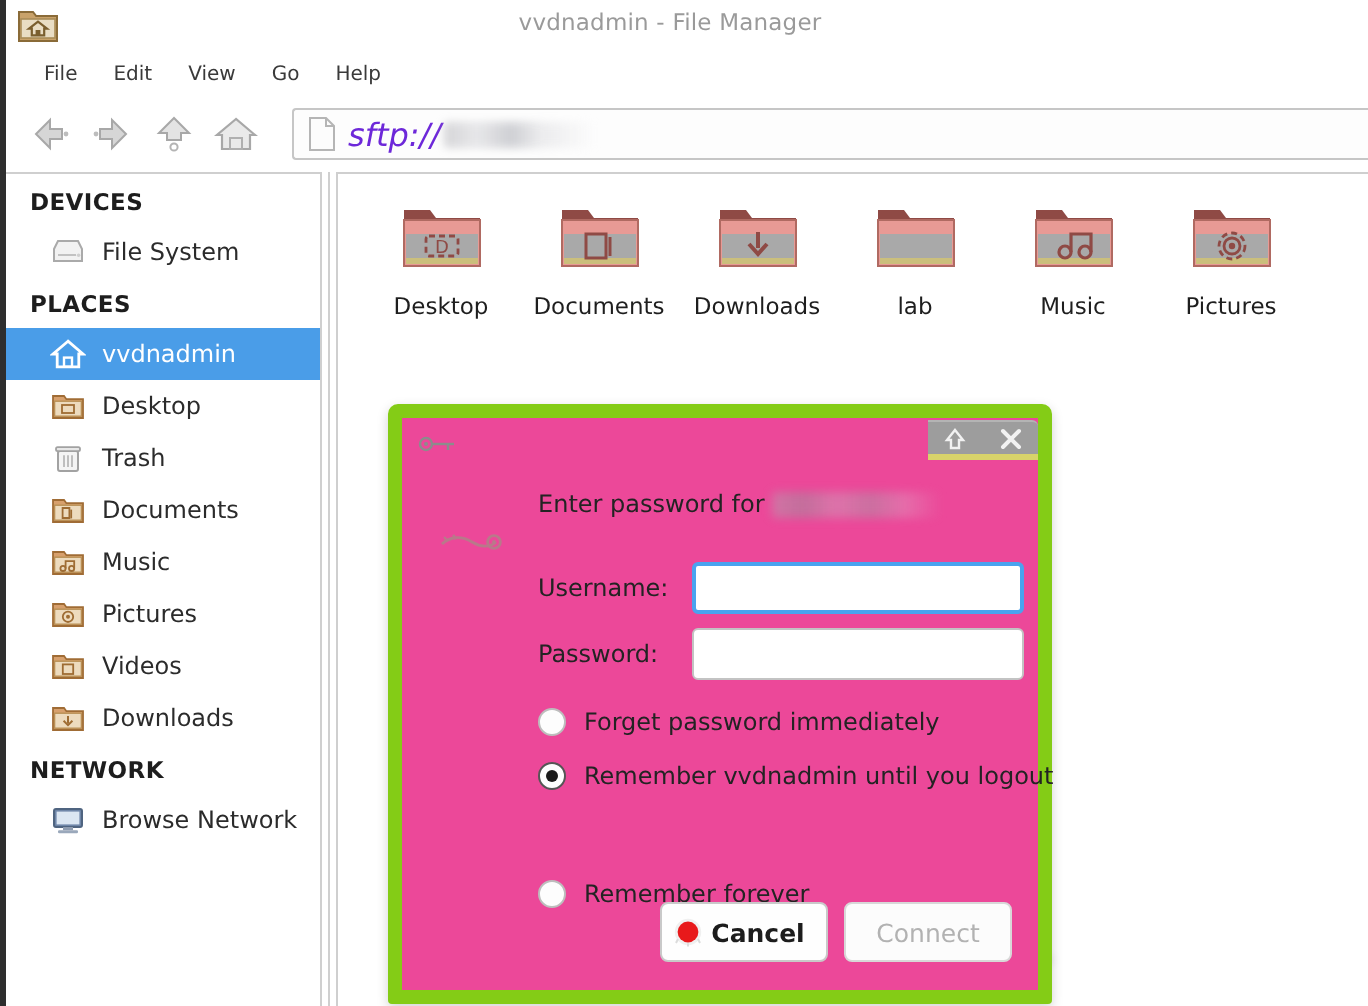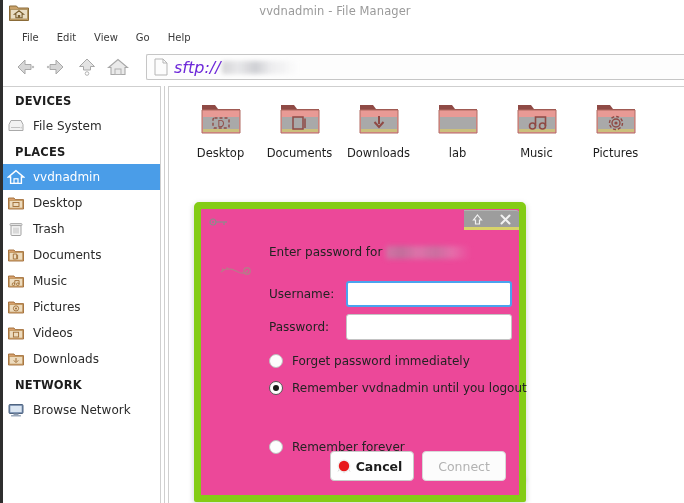--- a/index.html
+++ b/index.html
@@ -142,21 +142,21 @@
     font-size: 11.5px;
     font-weight: bold;
     color: #1d1d1d;
     padding: 6px 0 5px 12px;
     letter-spacing: 0.2px;
   }
   .sb-item {
     height: 26px;
     display: flex;
     align-items: center;
-    padding-left: 4px;
+    padding-left: 22px;
     font-size: 12px;
     color: #2b2b2b;
     cursor: default;
   }
   .sb-item .sb-ico {
     width: 18px; height: 18px;
     margin-right: 8px;
     flex: 0 0 18px;
     display: flex; align-items: center; justify-content: center;
   }

